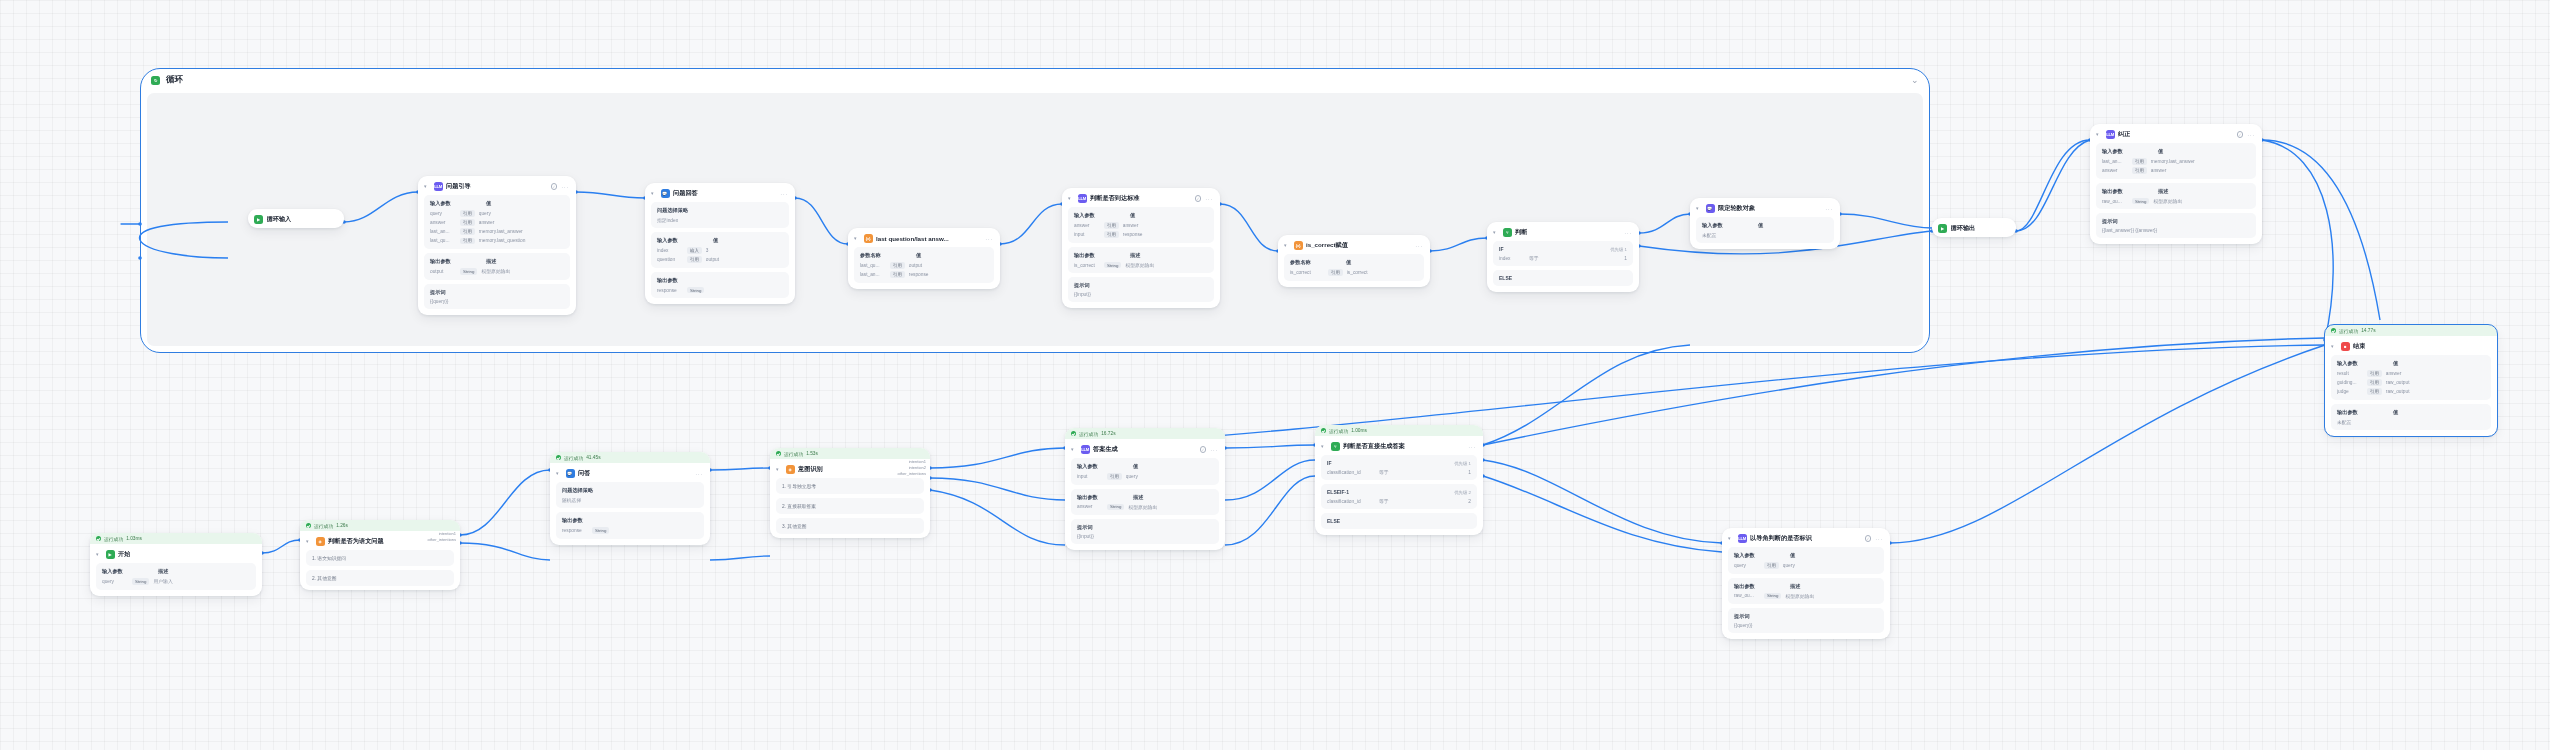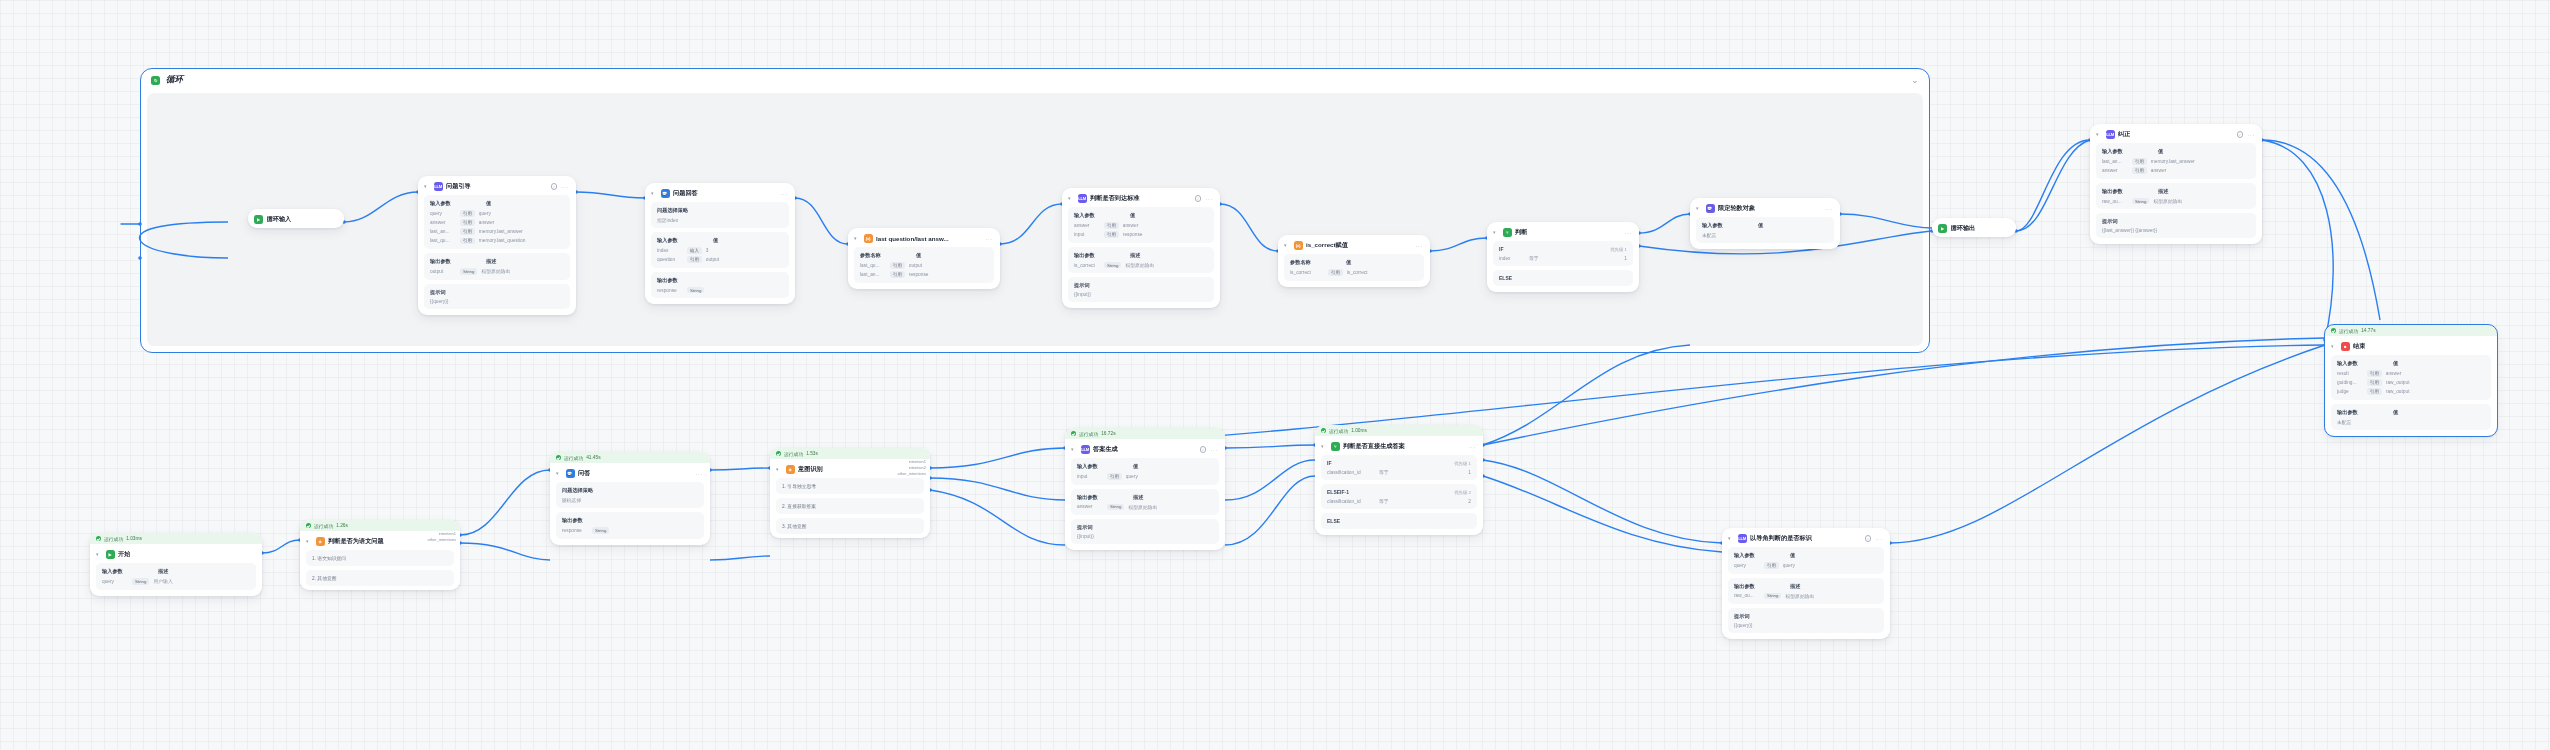--- a/index.html
+++ b/index.html
@@ -18,24 +18,23 @@
     background-size: 13px 13px;
   }
   #edges { position:absolute; left:0; top:0; width:2550px; height:750px; pointer-events:none; z-index:2; }
   .edge { fill:none; stroke:#2a7ff0; stroke-width:1.4px; }
   .dot { fill:#2a7ff0; }
 
   
   .loop-group {
     position:absolute;
     border:1.6px solid #2f7de1;
-    border-radius:12px;
+    border-radius:20px;
     background:#fff;
     z-index:1;
-    font-style:italic;
   }
   .loop-head {
     display:flex; align-items:center; gap:6px;
     height:22px; padding:0 10px;
     font-size:8.5px; font-weight:bold; color:#1c2330;
   }
   .loop-body {
     position:absolute; left:6px; right:6px; top:24px; bottom:6px;
     background:#f2f3f5; border-radius:7px;
   }

